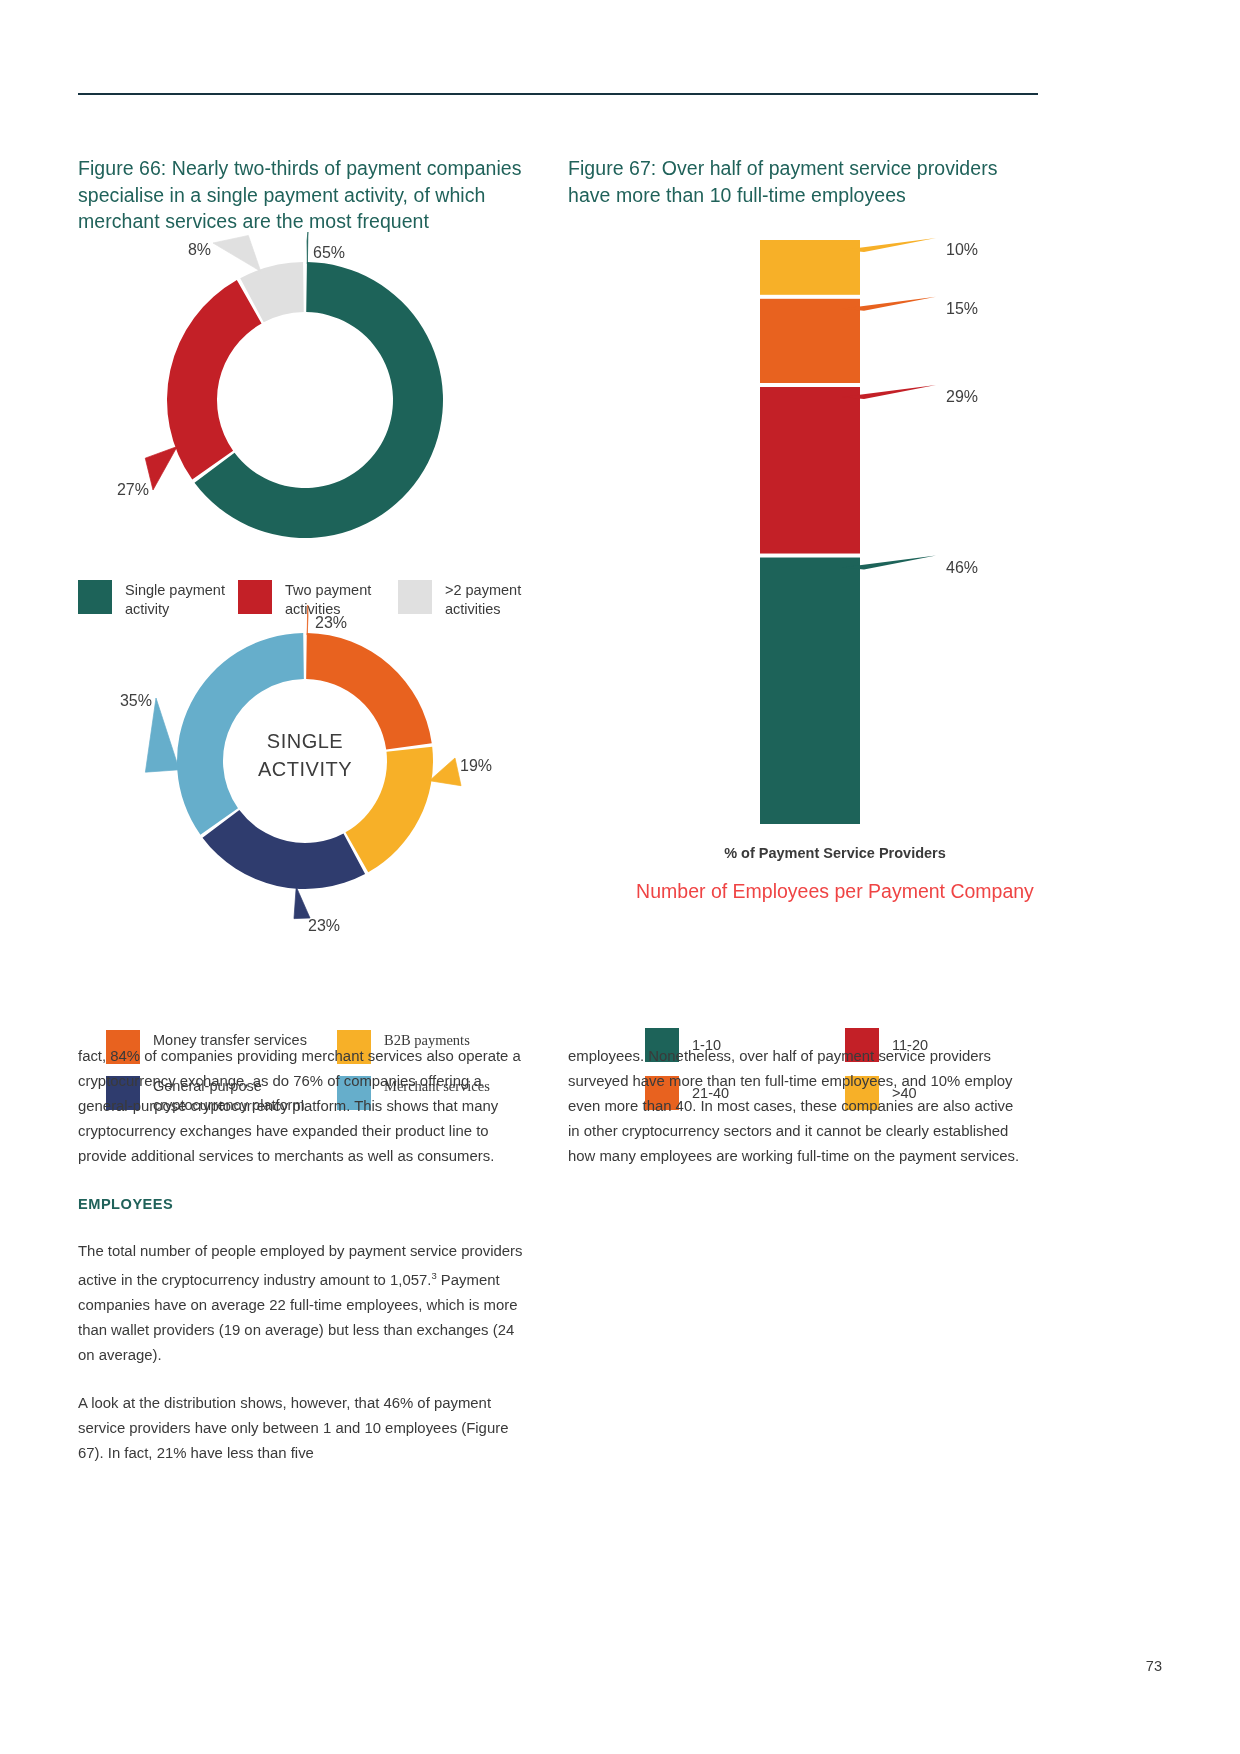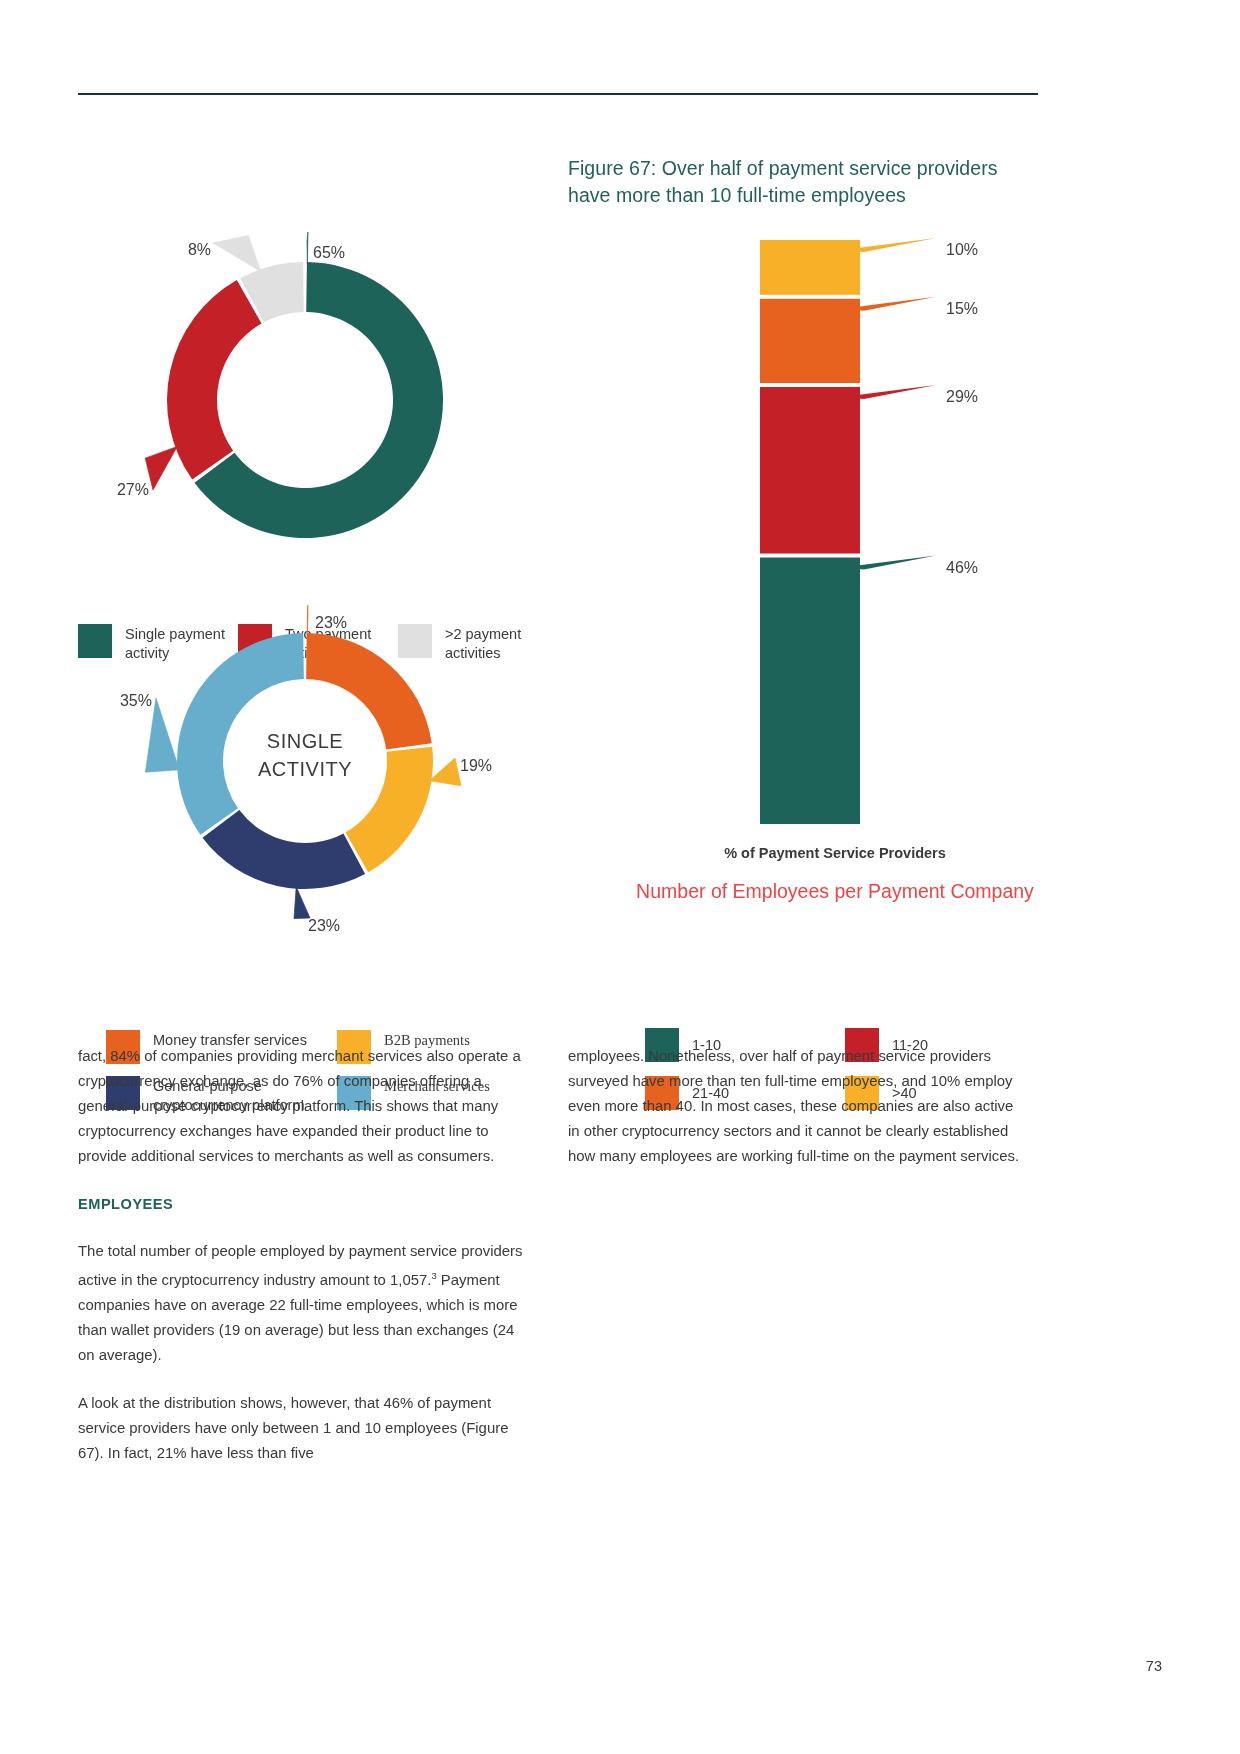--- a/index.html
+++ b/index.html
@@ -62,21 +62,21 @@
   .lg-item { display:flex; align-items:flex-start; }
   .lg-swatch { width:34px; height:34px; flex:0 0 34px; }
   .lg-text {
     margin-left:13px;
     font-size:14.5px;
     line-height:18.5px;
     color:#3a3a3a;
     padding-top:1px;
   }
 
-  #legend66a { left:78px; top:624px; width:480px; justify-content:space-between; gap:0; }
+  #legend66a { left:78px; top:580px; width:480px; justify-content:space-between; gap:0; }
   #legend66a .lg-item { width:168px; }
 
   #legend66b { left:106px; top:1030px; width:450px; flex-wrap:wrap; }
   #legend66b .lg-item { width:231px; margin-bottom:12px; }
   #legend66b .lg-item:nth-child(2n) { width:180px;font-family:Liberation Serif, serif; }
 
   #legend67 { left:645px; top:1028px; width:400px; flex-wrap:wrap; }
   #legend67 .lg-item { width:200px; margin-bottom:14px; align-items:center; }
   #legend67 .lg-text { font-size:14.5px; }
 
@@ -110,20 +110,21 @@
     font-size:14.5px; color:#3a3a3a;
   }
 </style>
 </head>
 <body>
 
 <div class="page">
 
   <div class="hdr-rule"></div>
 
+  <div class="fig-title" id="fig66-title">Figure 66: Nearly two-thirds of payment companies specialise in a single payment activity, of which merchant services are the most frequent</div>
 
   <div class="fig-title" id="fig67-title">Figure 67: Over half of payment service providers have more than 10 full-time employees</div>
 
   <div class="chart-wrap" id="donut1">
     <svg class="donut-svg" viewBox="0 0 300 300">
       <g id="d1-slices">
           <path d="M 151.92678088680205 17.013451686716024 A 138 138 0 1 1 39.499070809074794 237.66525659515088 L 79.53563935651147 207.71407666937156 A 88 88 0 1 0 151.2286718698448 67.00857788718123 Z" fill="#1d6359"></path>
           <path d="M 37.23400402975227 234.5476596314315 A 138 138 0 0 1 81.83602241137602 35.00969972827984 L 106.53311574058762 78.48444620354077 A 88 88 0 0 0 78.0912489465087 205.72604382294182 Z" fill="#c32027"></path>
           <path d="M 85.21292433554707 33.15323218546807 A 138 138 0 0 1 148.07321911319792 17.013451686716024 L 148.7713281301552 67.00857788718123 A 88 88 0 0 0 108.68650247484162 77.30061182841442 Z" fill="#e0e0e0"></path>
         </g>

